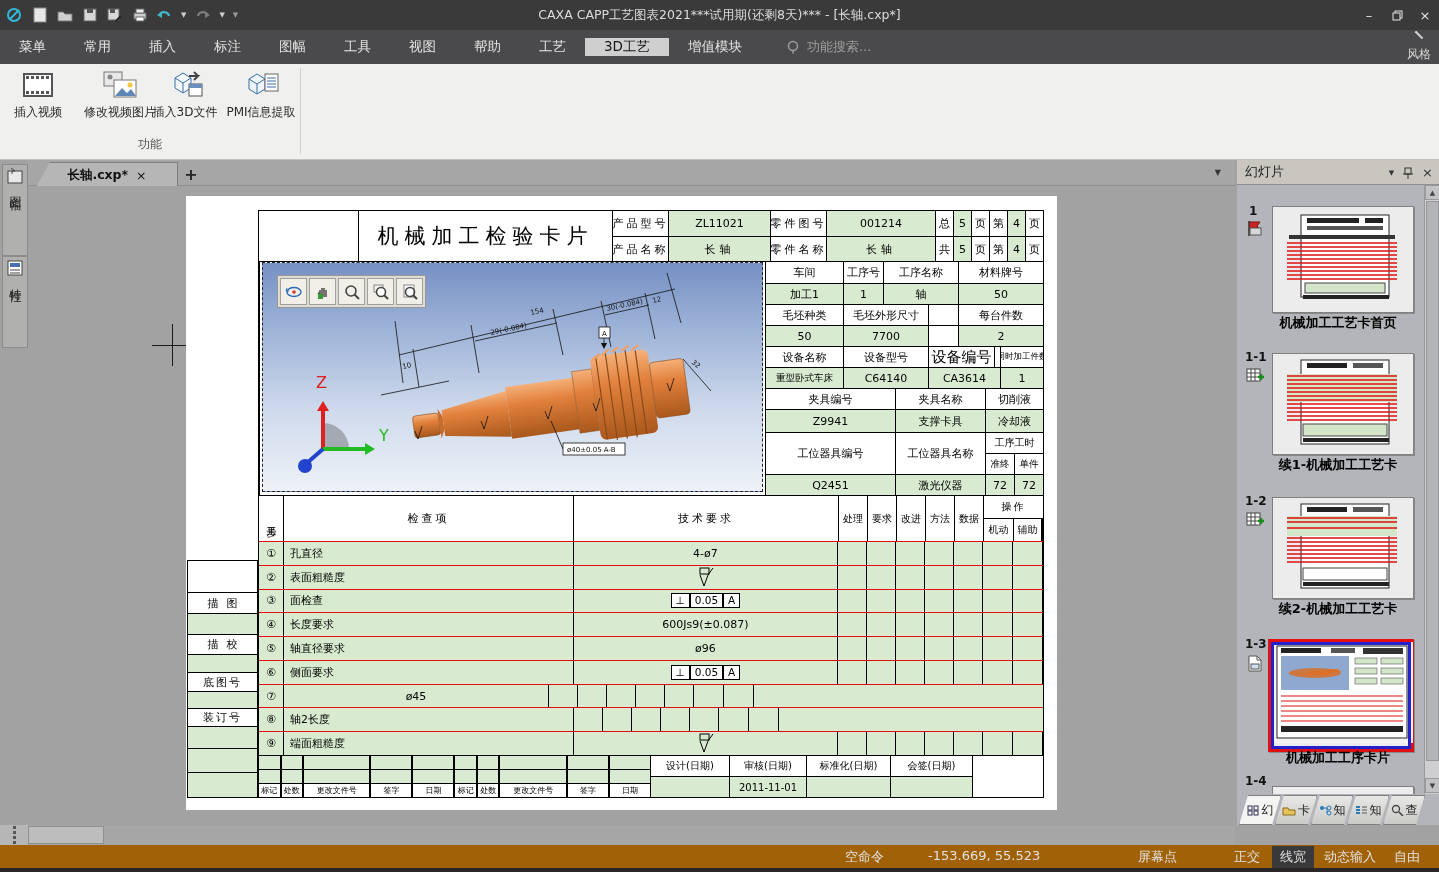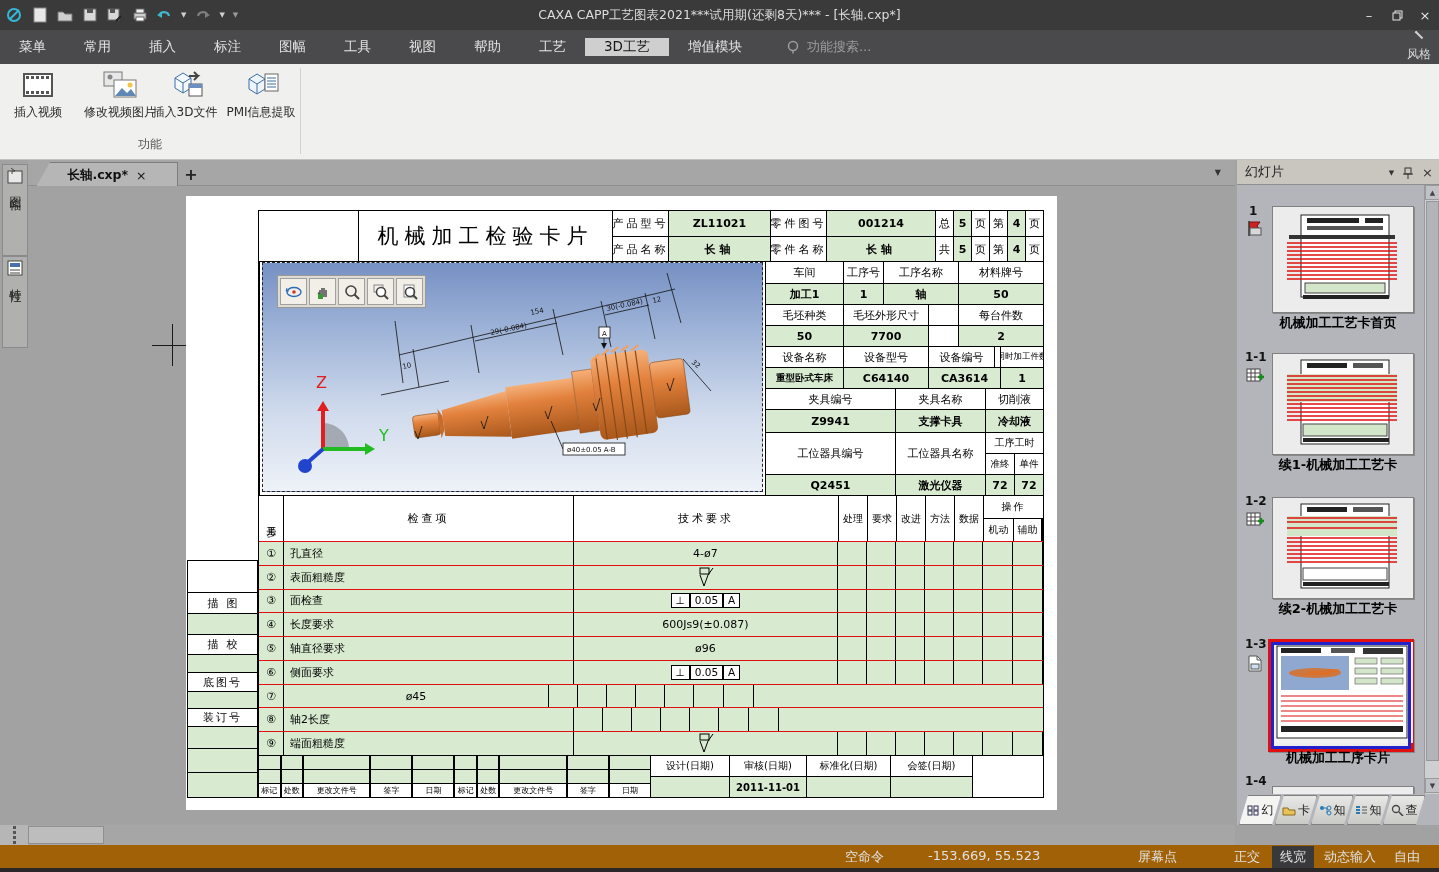--- a/index.html
+++ b/index.html
@@ -37,21 +37,21 @@
   .doctab{position:absolute;left:8px;top:2px;width:140px;height:24px;background:#b6b6b6;border:1px solid #7d7d7d;border-bottom:none;
     display:flex;align-items:center;justify-content:center;gap:8px;font-size:12.5px;font-weight:bold;color:#111;
     clip-path:polygon(14px 0,100% 0,100% 100%,0 100%);}
   .newtab{position:absolute;left:152px;top:4px;width:22px;height:20px;display:flex;align-items:center;justify-content:center;font-size:16px;font-weight:bold;color:#222;}
   .tabbar-dd{position:absolute;right:14px;top:8px;font-size:8px;color:#333;}
   
   #canvas{left:28px;top:186px;width:1207px;height:639px;background:#a2a2a2;}
   #paper{left:186px;top:196px;width:871px;height:614px;background:#ffffff;}
   .cell{position:absolute;box-sizing:border-box;border:1px solid #000;background:#fff;display:flex;align-items:center;justify-content:center;
     font-size:11px;color:#000;overflow:hidden;white-space:nowrap;}
-  .green{background:#d8ebd0;font-weight:bold;}
+  .green{background:#d8ebd0;}
   .lsp{letter-spacing:3px;}
   .cardframe{position:absolute;border:2px solid #000;background:transparent;pointer-events:none;}
   .vtext{writing-mode:vertical-rl;text-orientation:upright;font-size:10px;line-height:1;}
   
   #insp-rows{left:258px;top:541px;width:785px;height:214px;display:flex;flex-direction:column;border-left:1px solid #000;}
   .insp-row{flex:1;display:flex;background:#d8ebd0;border-top:1.5px solid #e01010;}
   .insp-row > div{border-right:1px solid #000;display:flex;align-items:center;justify-content:center;font-size:11px;color:#000;box-sizing:border-box;}
   .w-step{width:25px;font-size:12px;}
   .w-item{width:290px;justify-content:flex-start !important;padding-left:6px;}
   .w-tech{width:265px;}
@@ -824,21 +824,21 @@
     <div class="abs cell" style="left: 765px; top: 304px; width: 79px; height: 22px; font-size: 11px;">毛坯种类</div>
     <div class="abs cell" style="left: 843px; top: 304px; width: 86px; height: 22px; font-size: 11px;">毛坯外形尺寸</div>
     <div class="abs cell" style="left: 928px; top: 304px; width: 31px; height: 22px; font-size: 11px;"></div>
     <div class="abs cell" style="left: 958px; top: 304px; width: 86px; height: 22px; font-size: 11px;">每台件数</div>
     <div class="abs cell green" style="left: 765px; top: 325px; width: 79px; height: 22px; font-size: 11px;">50</div>
     <div class="abs cell green" style="left: 843px; top: 325px; width: 86px; height: 22px; font-size: 11px;">7700</div>
     <div class="abs cell" style="left: 928px; top: 325px; width: 31px; height: 22px; font-size: 11px;"></div>
     <div class="abs cell green" style="left: 958px; top: 325px; width: 86px; height: 22px; font-size: 11px;">2</div>
     <div class="abs cell" style="left: 765px; top: 346px; width: 79px; height: 22px; font-size: 11px;">设备名称</div>
     <div class="abs cell" style="left: 843px; top: 346px; width: 86px; height: 22px; font-size: 11px;">设备型号</div>
-    <div class="abs cell" style="left: 928px; top: 346px; width: 67px; height: 22px; font-size: 11px;">设备编号</div>
+    <div class="abs cell" style="left: 928px; top: 346px; width: 67px; height: 22px; font-size: 15px;">设备编号</div>
     <div class="abs cell" style="left: 1000px; top: 346px; width: 44px; height: 22px; font-size: 8.5px;">同时加工件数</div>
     <div class="abs cell green" style="left: 765px; top: 367px; width: 79px; height: 22px; font-size: 9.5px;">重型卧式车床</div>
     <div class="abs cell green" style="left: 843px; top: 367px; width: 86px; height: 22px; font-size: 11px;">C64140</div>
     <div class="abs cell green" style="left: 928px; top: 367px; width: 73px; height: 22px; font-size: 11px;">CA3614</div>
     <div class="abs cell green" style="left: 1000px; top: 367px; width: 44px; height: 22px; font-size: 11px;">1</div>
     <div class="abs cell" style="left: 765px; top: 388px; width: 131px; height: 22px; font-size: 11px;">夹具编号</div>
     <div class="abs cell" style="left: 895px; top: 388px; width: 91px; height: 22px; font-size: 11px;">夹具名称</div>
     <div class="abs cell" style="left: 985px; top: 388px; width: 59px; height: 22px; font-size: 11px;">切削液</div>
     <div class="abs cell green" style="left: 765px; top: 409px; width: 131px; height: 24px; font-size: 11px;">Z9941</div>
     <div class="abs cell green" style="left: 895px; top: 409px; width: 91px; height: 24px; font-size: 11px;">支撑卡具</div>

